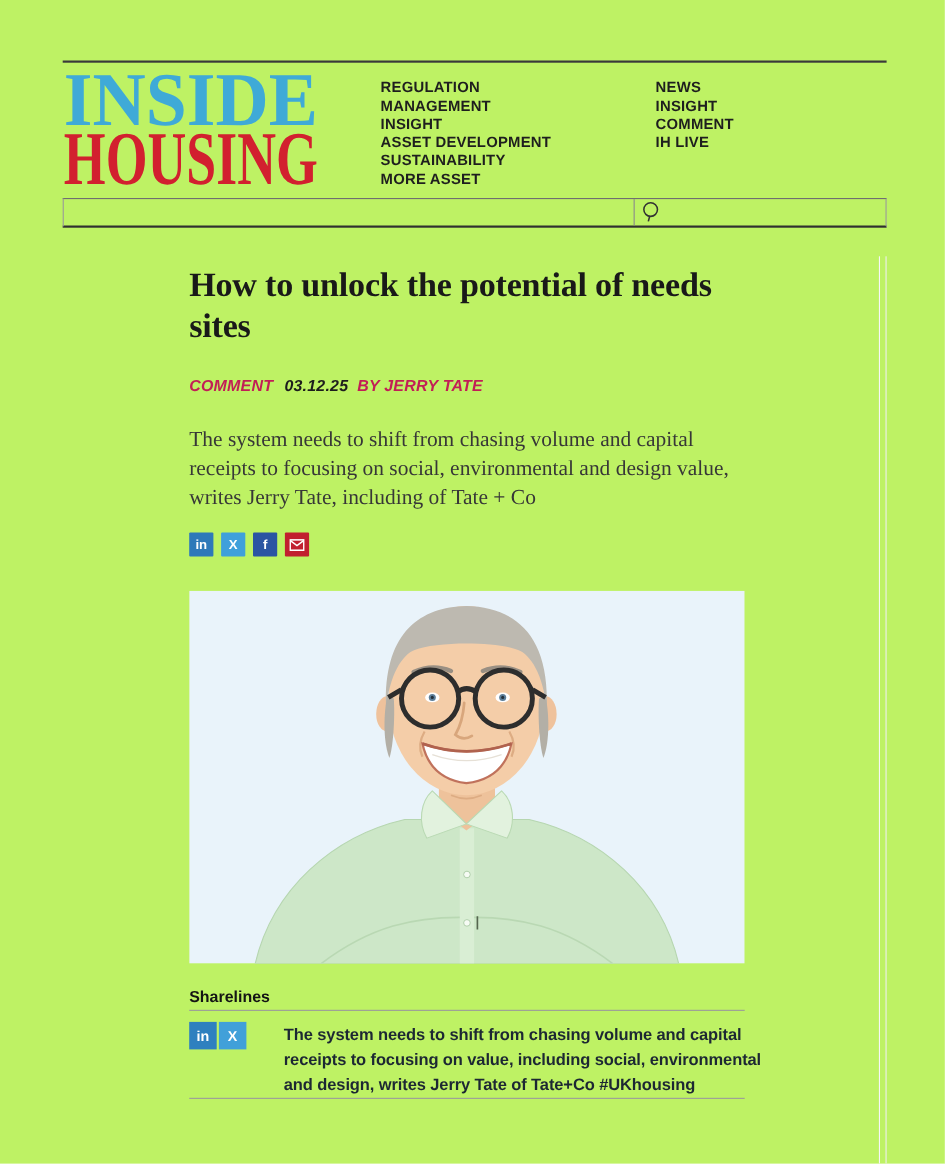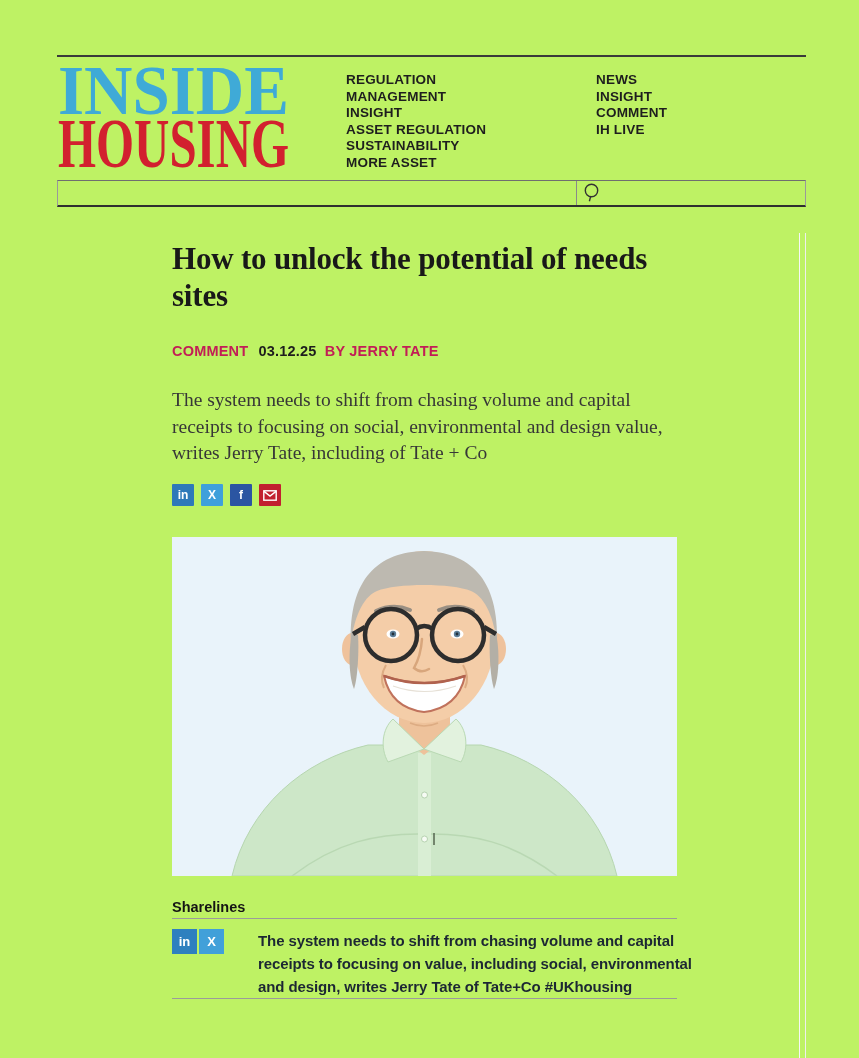--- a/index.html
+++ b/index.html
@@ -73,21 +73,21 @@
     <svg width="234" height="106" viewBox="0 0 234 106">
       <text x="1" y="48" font-family="Liberation Serif, serif" font-weight="bold" font-size="69" fill="#3FAAD7" textLength="231" lengthAdjust="spacingAndGlyphs">INSIDE</text>
       <text x="1" y="101" font-family="Liberation Serif, serif" font-weight="bold" font-size="69" fill="#D2202F" textLength="231" lengthAdjust="spacingAndGlyphs">HOUSING</text>
     </svg>
   </div>
 
   <nav class="nav-col c1">
     <a class="nav-link">REGULATION</a>
     <a class="nav-link">MANAGEMENT</a>
     <a class="nav-link">INSIGHT</a>
-    <a class="nav-link">ASSET REGULATION</a>
+    <a class="nav-link">ASSET DEVELOPMENT</a>
     <a class="nav-link">SUSTAINABILITY</a>
     <a class="nav-link">MORE ASSET</a>
   </nav>
 
   <nav class="nav-col c2">
     <a class="nav-link">NEWS</a>
     <a class="nav-link">INSIGHT</a>
     <a class="nav-link">COMMENT</a>
     <a class="nav-link">IH LIVE</a>
   </nav>
@@ -101,21 +101,21 @@
         <line x1="8.6" y1="14.6" x2="7.4" y2="19.2" stroke="#333" stroke-width="1.4"></line>
       </svg>
     </div>
   </div>
 
   <div class="edge-a"></div>
   <div class="edge-b"></div>
 
   <h1 class="col title" style="position:absolute;margin:0;">How to unlock the potential of needs sites</h1>
 
-  <div class="col meta" style="position:absolute;">
+  <div class="col meta" style="position:absolute;font-style:italic;">
     <span class="sect">COMMENT</span>
     <span class="date">03.12.25</span>
     <span class="byline">BY JERRY TATE</span>
   </div>
 
   <p class="col standfirst" style="position:absolute;margin:0;">
     <span>The system needs to shift from chasing volume and capital receipts to focusing on social, environmental and design value, writes </span><span class="it">Jerry Tate</span><span>, including of Tate + Co</span>
   </p>
 
   <div class="share-row">

